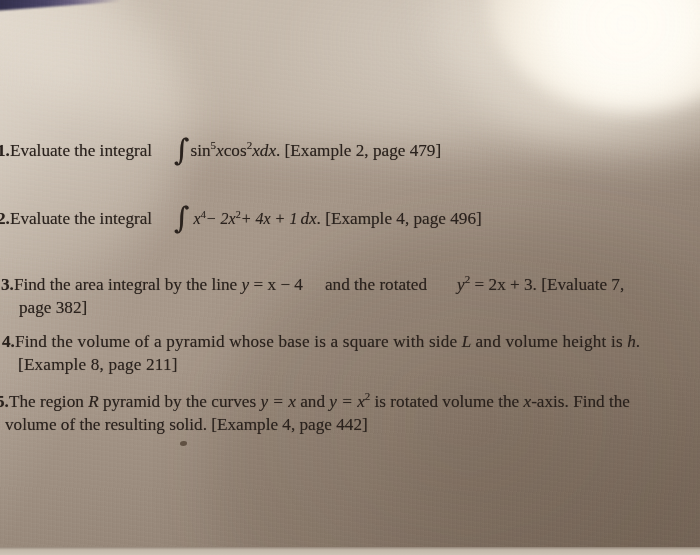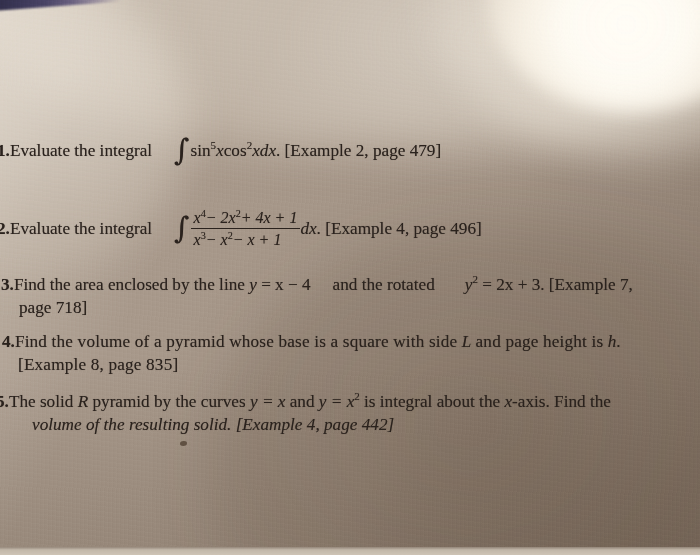--- a/index.html
+++ b/index.html
@@ -186,21 +186,21 @@
     position: relative;
     top: 4px;
     padding-right: 1px;
     font-family: "DejaVu Serif", serif;
   }
 
   
   .frac {
     display: inline-block;
     vertical-align: middle;
-    text-align: left;
+    text-align: center;
     font-style: italic;
     position: relative;
     top: -1px;
   }
   .frac .fnum { display: block; padding: 0 3px 0px 3px; font-size: 0.93em; }
   .frac .fden {
     display: block;
     padding: 0px 3px 0 3px;
     border-top: 1px solid #2a221d;
     font-size: 0.93em;
@@ -209,21 +209,21 @@
   .gap-l { display: inline-block; width: 30px; }
 
   
   #p1 { left: -3px;  top: 140px; }
   #p2 { left: -3px;  top: 208px; }
   #p3 { left: 1px;   top: 274px; width: 702px; }
   #p4 { left: 2px;   top: 331px; width: 700px; }
   #p5 { left: -4px;  top: 391px; width: 704px; }
   #p3 .l2 { margin-left: 18px; }
   #p4 .l2 { margin-left: 16px; }
-  #p5 .l2 { margin-left: 36px; font-style: italic; }
+  #p5 .l2 { margin-left: 9px; }
 
   #p4 .txt { letter-spacing: 0.18px; margin-top: 44px; }
 </style>
 </head>
 <body>
 
 <div id="page">
 
   <div class="glare glare-top"></div>
   <div class="glare glare-left"></div>
@@ -238,45 +238,44 @@
 
   <div class="sheet">
 
     <div class="prob" id="p1">
       <span class="num">1.</span><span class="txt">Evaluate the integral</span><span class="gap-m"></span><span class="math"><span class="intg">∫</span><span class="up">sin</span><sup class="upn">5</sup><span>x</span><span class="up">cos</span><sup class="upn">2</sup><span>xdx</span></span><span class="txt">. [Example 2, page 479]</span>
     </div>
 
     <div class="prob" id="p2">
       <span class="num">2.</span><span class="txt">Evaluate the integral</span><span class="gap-m"></span><span class="math"><span class="intg">∫</span><span class="frac">
                 <span class="fnum"><span>x</span><sup class="upn">4</sup><span>− 2x</span><sup class="upn">2</sup><span>+ 4x + 1</span></span>
-                <span class="fden"><span>x</span><sup class="upn">3</sup><span>− x</span><sup class="upn">2</sup><span>− x + 1</span></span>
               </span><span>dx</span></span><span class="txt">. [Example 4, page 496]</span>
     </div>
 
     <div class="prob" id="p3">
-      <span class="num">3.</span><span class="txt">Find the area enclosed by the line</span>
+      <span class="num">3.</span><span class="txt">Find the area integral by the line</span>
       <span class="math"><span>y</span> <span class="up">= x − 4</span></span><span class="gap-m"></span><span class="txt">and the rotated</span><span class="gap-l"></span><span class="math"><span>y</span><sup class="upn">2</sup> <span class="up">= 2x + 3.</span></span>
-      <span class="txt">[Example 7,</span>
-      <div class="l2"><span class="txt">page 718]</span></div>
+      <span class="txt">[Evaluate 7,</span>
+      <div class="l2"><span class="txt">page 382]</span></div>
     </div>
 
     <div class="prob" id="p4">
       <span class="num">4.</span><span class="txt">Find the volume of a pyramid whose base is a square with side</span>
       <span class="math">L</span>
-      <span class="txt">and page height is</span>
+      <span class="txt">and volume height is</span>
       <span class="math">h</span><span class="txt">.</span>
-      <div class="l2"><span class="txt">[Example 8, page 835]</span></div>
+      <div class="l2"><span class="txt">[Example 8, page 211]</span></div>
     </div>
 
     <div class="prob" id="p5">
-      <span class="num">5.</span><span class="txt">The solid</span>
+      <span class="num">5.</span><span class="txt">The region</span>
       <span class="math">R</span>
       <span class="txt">pyramid by the curves</span>
       <span class="math"><span>y = x</span></span>
       <span class="txt">and</span>
       <span class="math"><span>y = x</span><sup class="upn">2</sup></span>
-      <span class="txt">is integral about the</span>
+      <span class="txt">is rotated volume the</span>
       <span class="math">x</span><span class="txt">-axis. Find the</span>
       <div class="l2"><span class="txt">volume of the resulting solid. [Example 4, page 442]</span></div>
     </div>
 
   </div>
 </div>
 
 </body></html>

